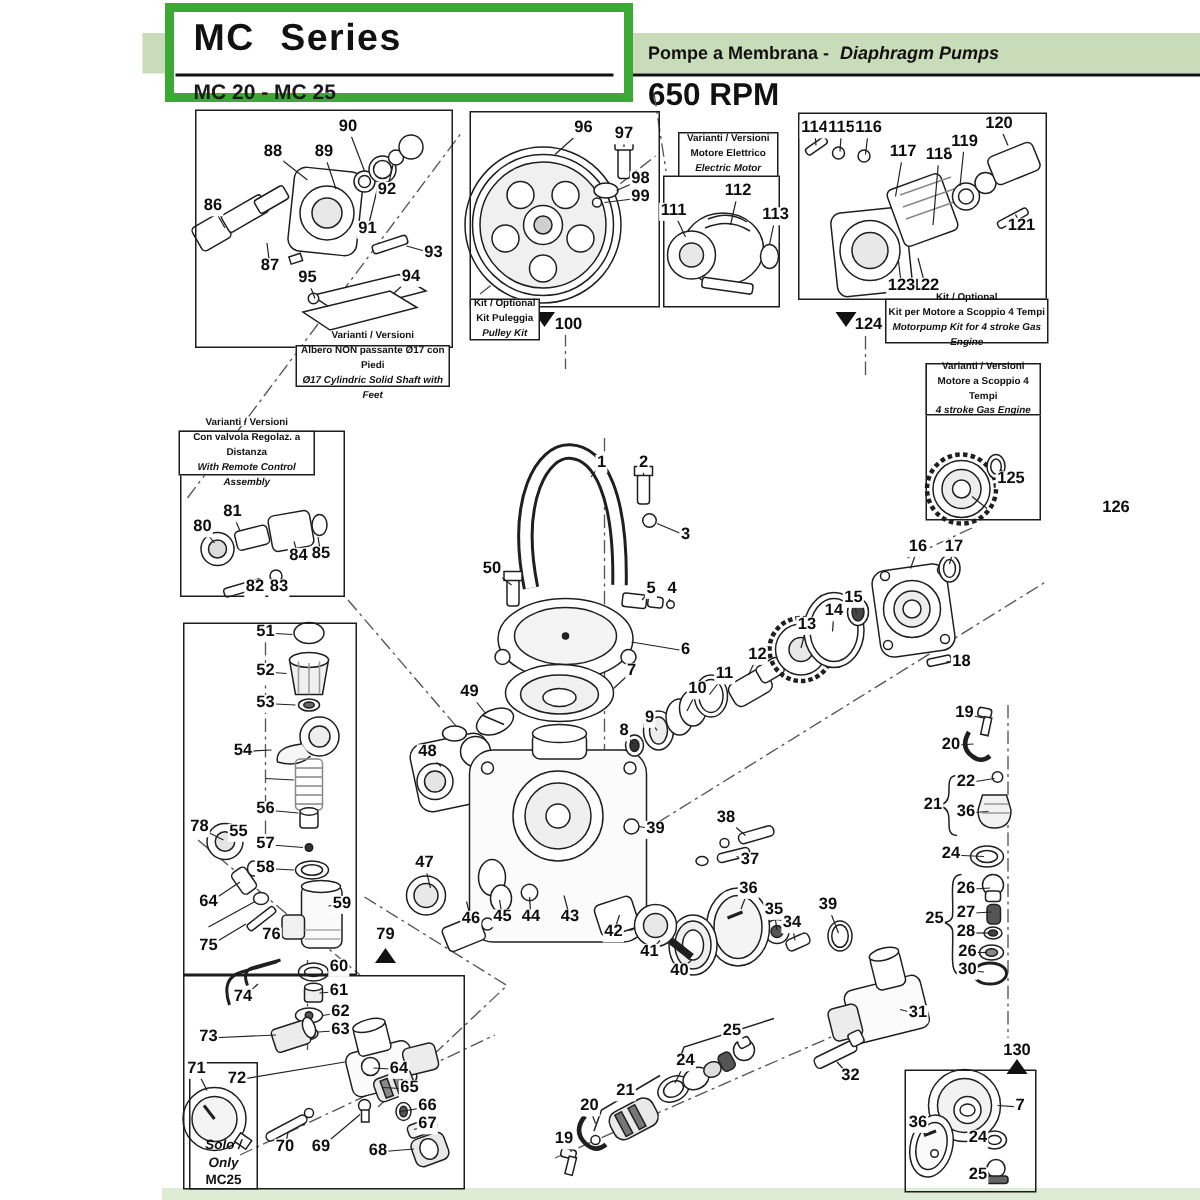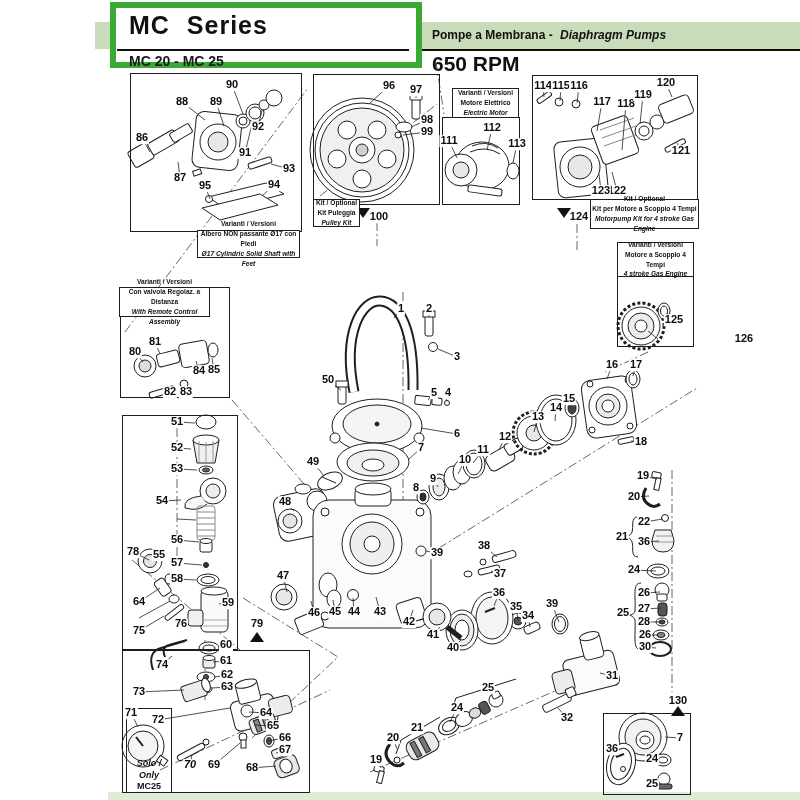--- a/index.html
+++ b/index.html
@@ -667,21 +667,21 @@
       <div class="plabel" style="left: 226px; top: 645px;">60</div>
       <div class="plabel" style="left: 226px; top: 661px;">61</div>
       <div class="plabel" style="left: 227px; top: 675px;">62</div>
       <div class="plabel" style="left: 227px; top: 687px;">63</div>
       <div class="plabel" style="left: 266px; top: 713px;">64</div>
       <div class="plabel" style="left: 273px; top: 726px;">65</div>
       <div class="plabel" style="left: 285px; top: 738px;">66</div>
       <div class="plabel" style="left: 285px; top: 750px;">67</div>
       <div class="plabel" style="left: 252px; top: 768px;">68</div>
       <div class="plabel" style="left: 214px; top: 765px;">69</div>
-      <div class="plabel" style="left: 190px; top: 765px; font-style: italic;">70</div>
+      <div class="plabel" style="left: 190px; top: 765px;">70</div>
       <div class="plabel" style="left: 131px; top: 713px;">71</div>
       <div class="plabel" style="left: 158px; top: 720px;">72</div>
       <div class="plabel" style="left: 139px; top: 692px;">73</div>
       <div class="plabel" style="left: 162px; top: 665px;">74</div>
       <div class="plabel" style="left: 139px; top: 631px;">75</div>
       <div class="plabel" style="left: 139px; top: 624px; margin-left: 42px;">76</div>
       <div class="plabel" style="left: 139px; top: 602px;">64</div>
       <div class="plabel" style="left: 133px; top: 552px;">78</div>
       <div class="plabel" style="left: 257px; top: 624px;">79</div>
       <div class="plabel" style="left: 376px; top: 760px;">19</div>

